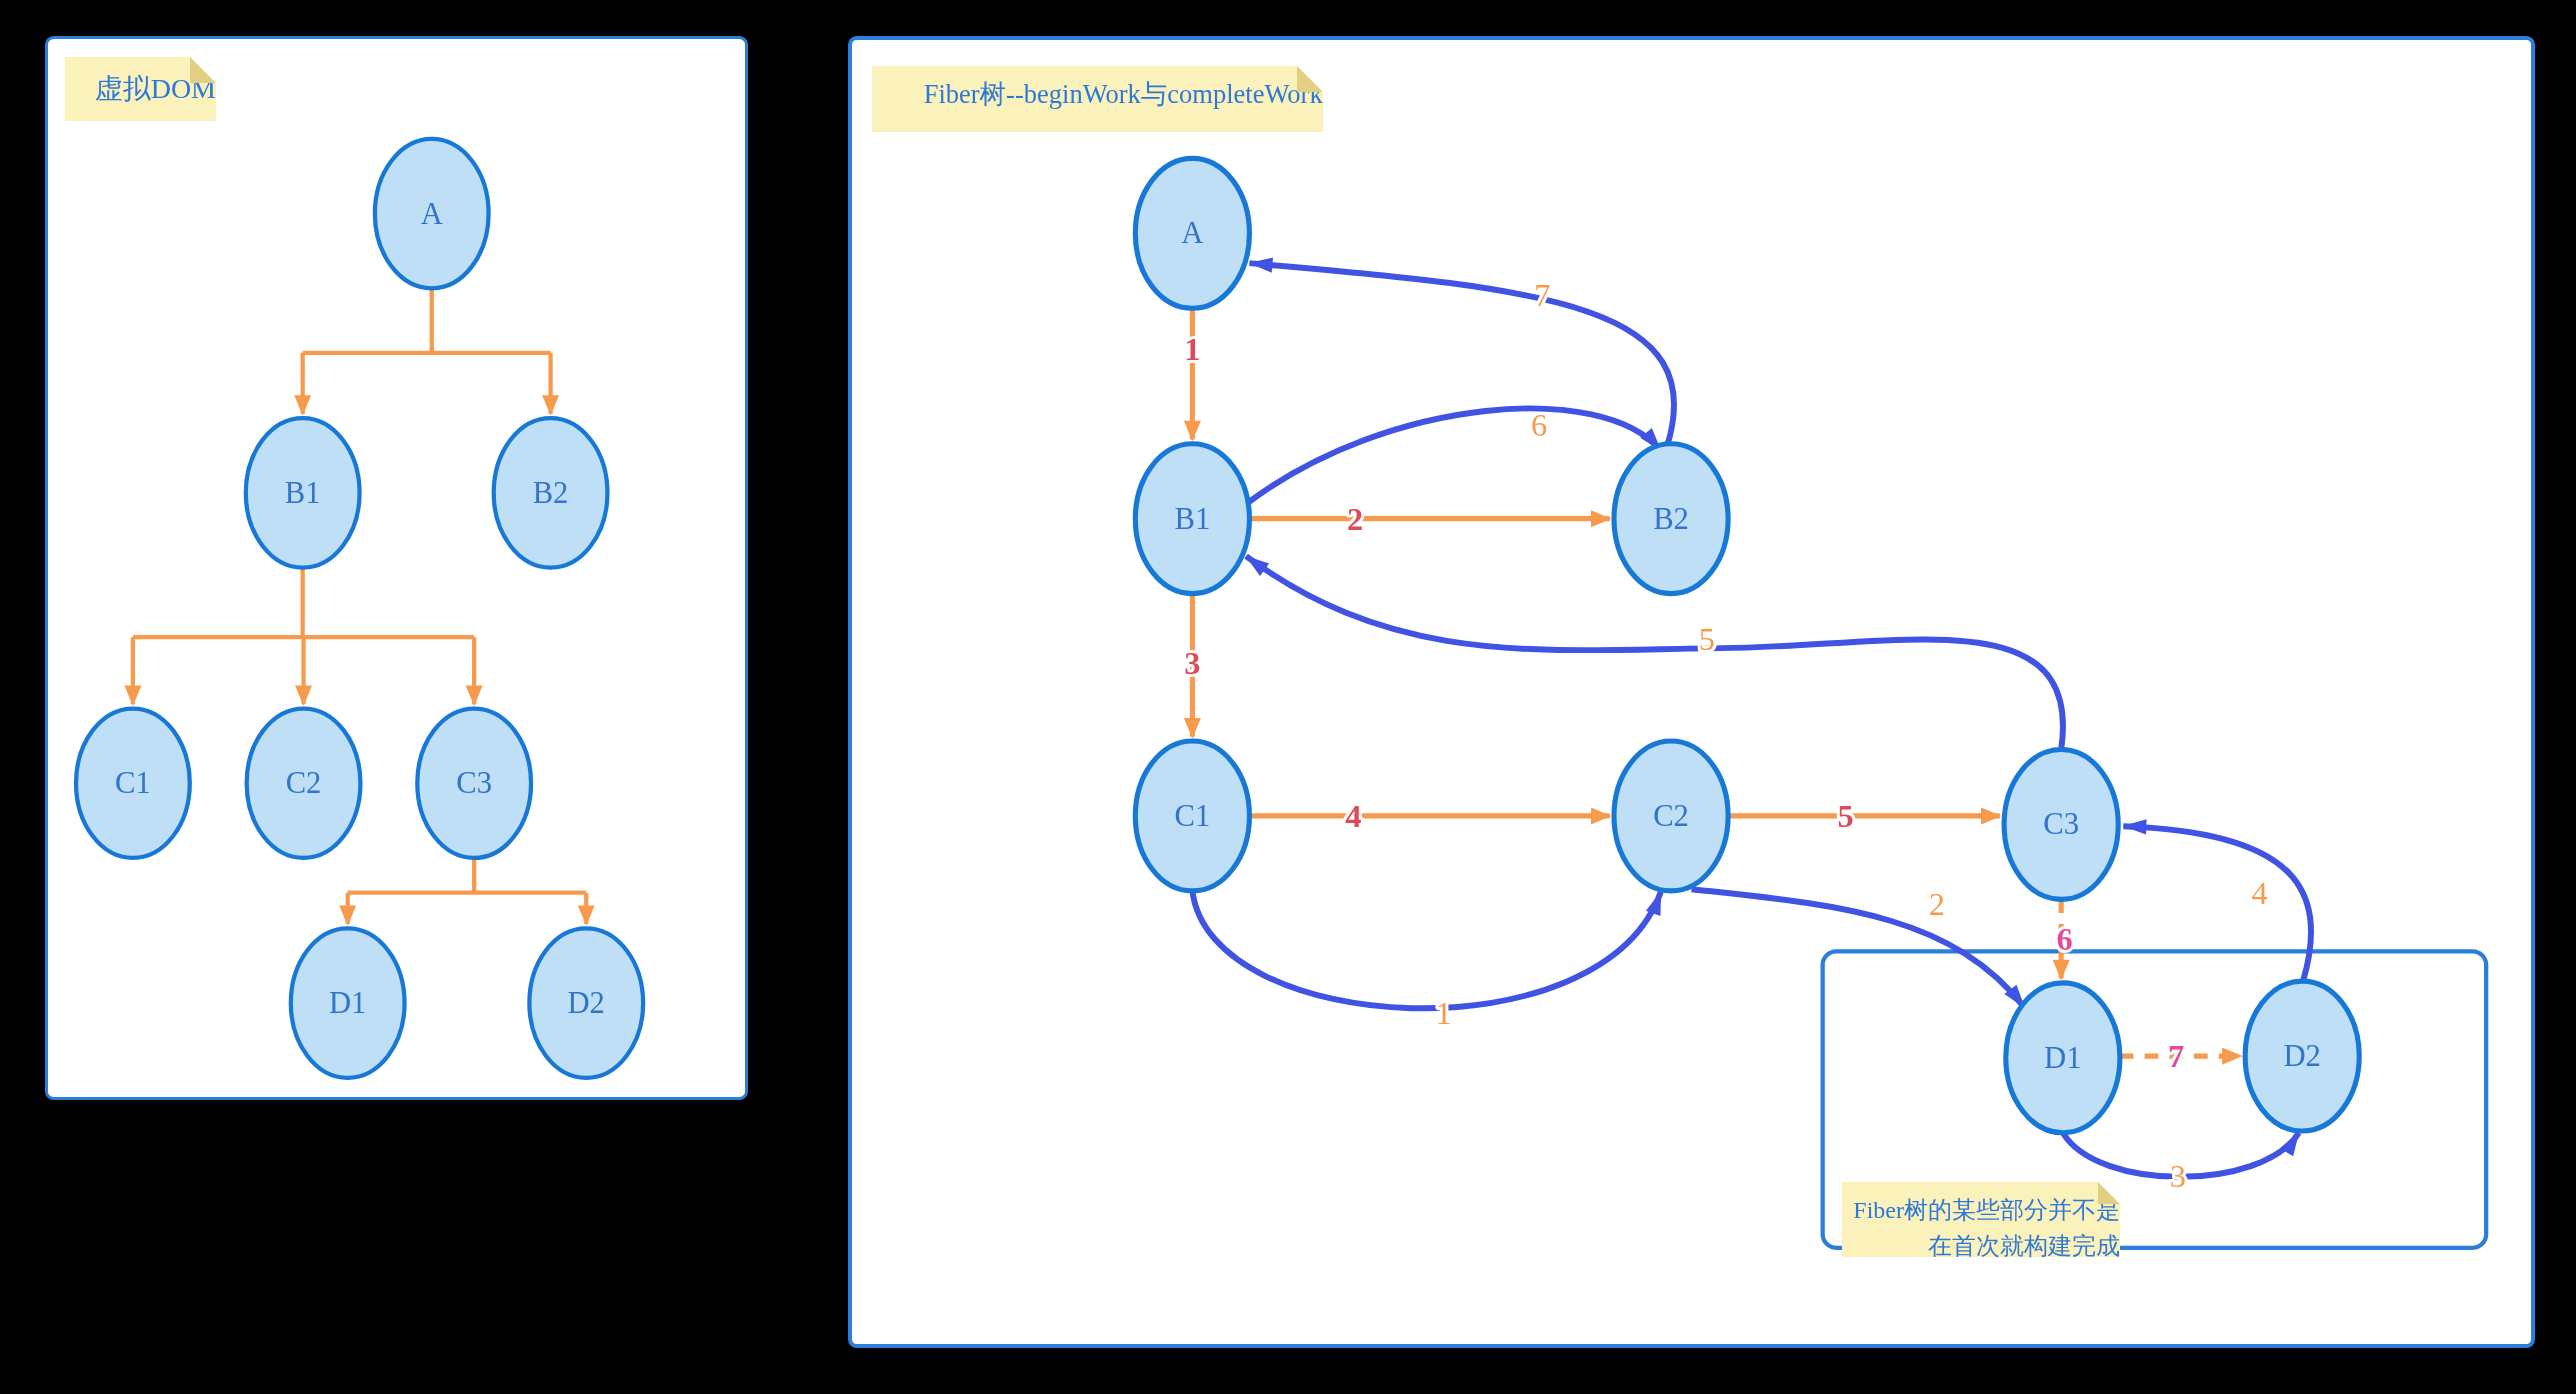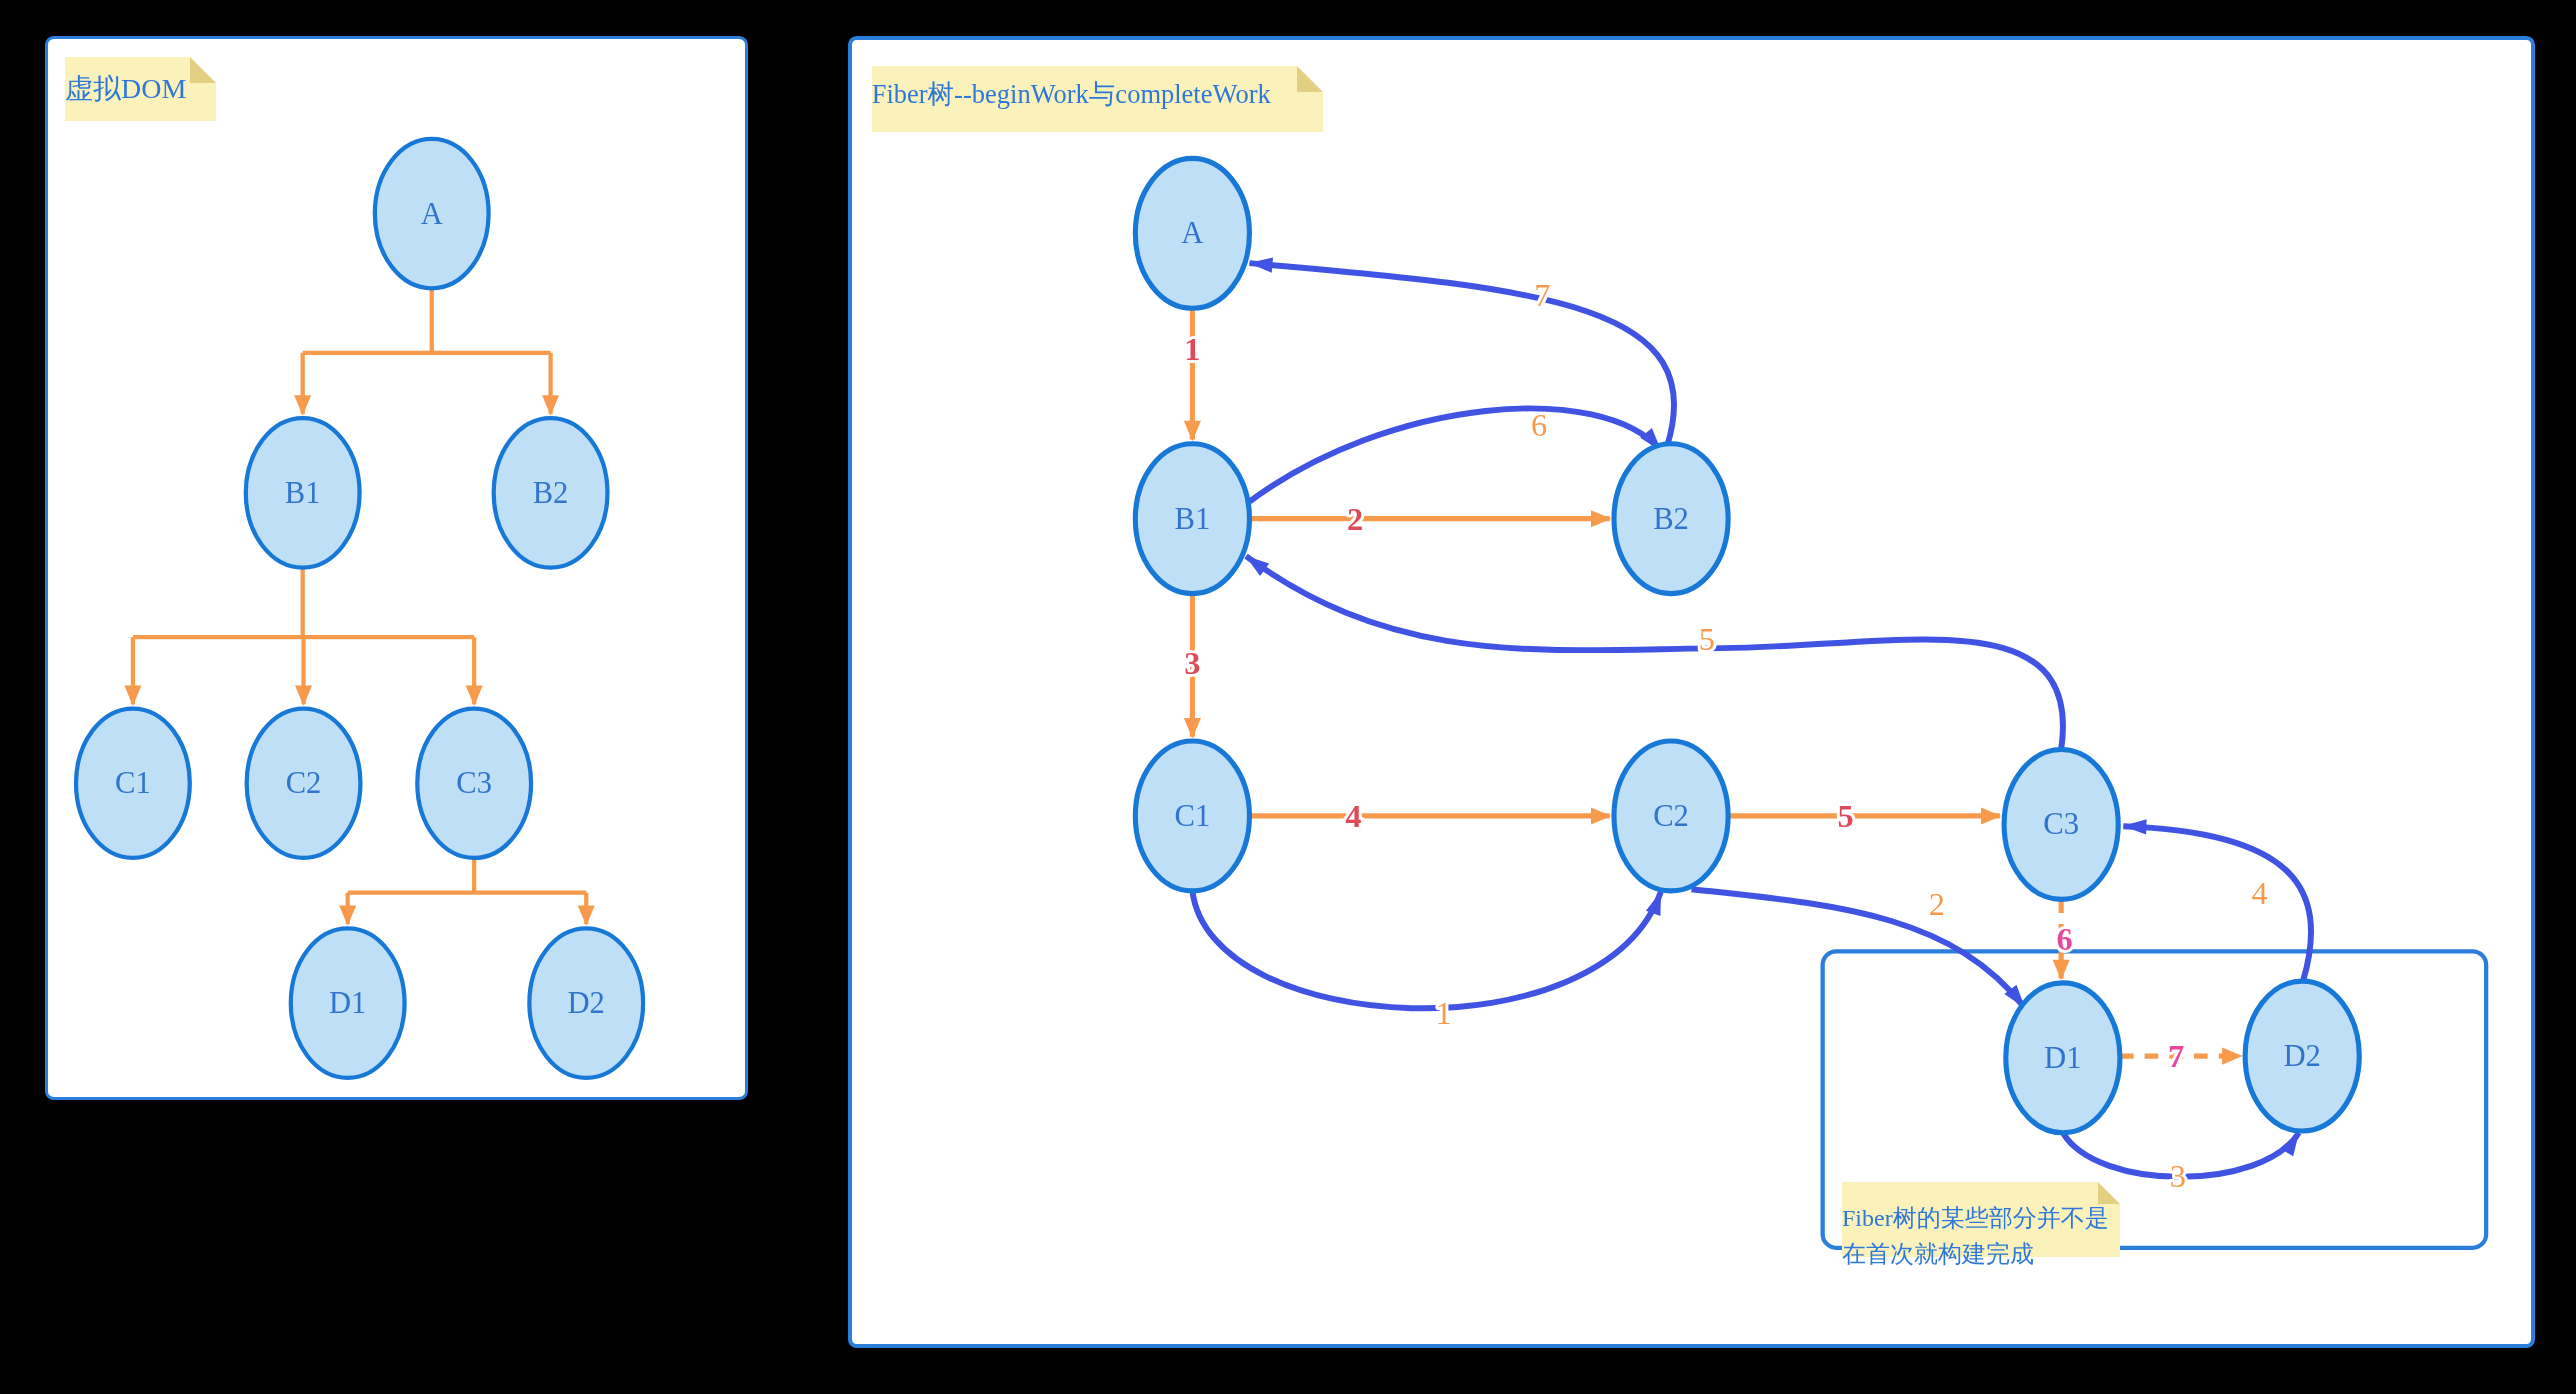--- a/index.html
+++ b/index.html
@@ -8,32 +8,32 @@
     font-family:"Liberation Serif", serif;overflow:hidden;
   }
   .panel{
     position:absolute;background:#fff;border:4.3px solid #2B7FDB;
     border-radius:8.6px;box-sizing:border-box;
   }
   #left-panel{left:45px;top:36px;width:703px;height:1064px;border-width:3.4px;}
   #right-panel{left:848px;top:36px;width:1687px;height:1312px;}
   .panel > svg{position:absolute;left:0;top:0;width:100%;height:100%;display:block;}
   .note{
-    position:absolute;background:#FBF2BB;color:#2D78D8;text-align:left;
+    position:absolute;background:#FBF2BB;color:#2D78D8;text-align:right;
     font-family:"Liberation Serif", serif;
   }
   .fold{
     position:absolute;top:0;right:0;width:0;height:0;
     border-top:26px solid #fff;border-left:26px solid #E3CF82;
   }
   #vdom-note{left:17px;top:18px;width:151px;height:64px;line-height:64px;font-size:28px;}
   #fiber-note{left:19.7px;top:26px;width:451px;height:66px;line-height:57px;font-size:26.5px;}
   #box-note{
     left:990px;top:1142px;width:278px;height:75px;
-    font-size:24px;line-height:36px;padding-top:18px;box-sizing:border-box;
+    font-size:24px;line-height:36px;padding-top:10px;box-sizing:border-box;
   }
   #box-note .fold{border-top-width:22px;border-left-width:22px;}
 
   
   .node{fill:#BEDFF6;stroke:#1778D8;stroke-width:6px;}
   .node-l{stroke-width:5px;}
   .nlabel{
     font-family:"Liberation Serif", serif;font-size:36px;fill:#3273CC;
     text-anchor:middle;dominant-baseline:central;
   }

